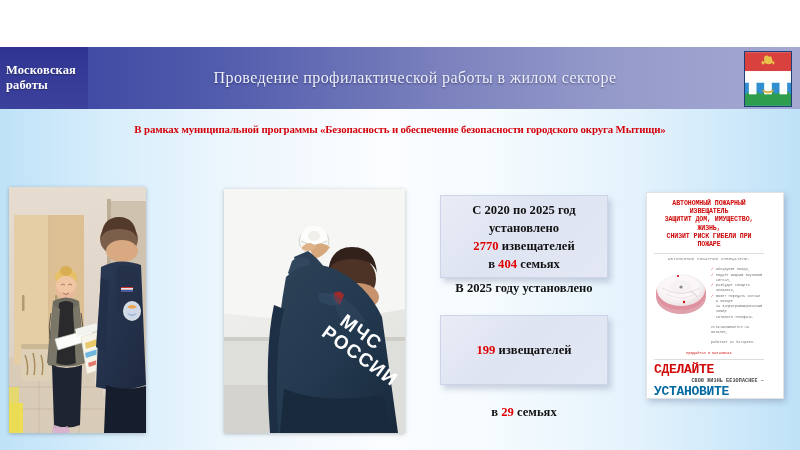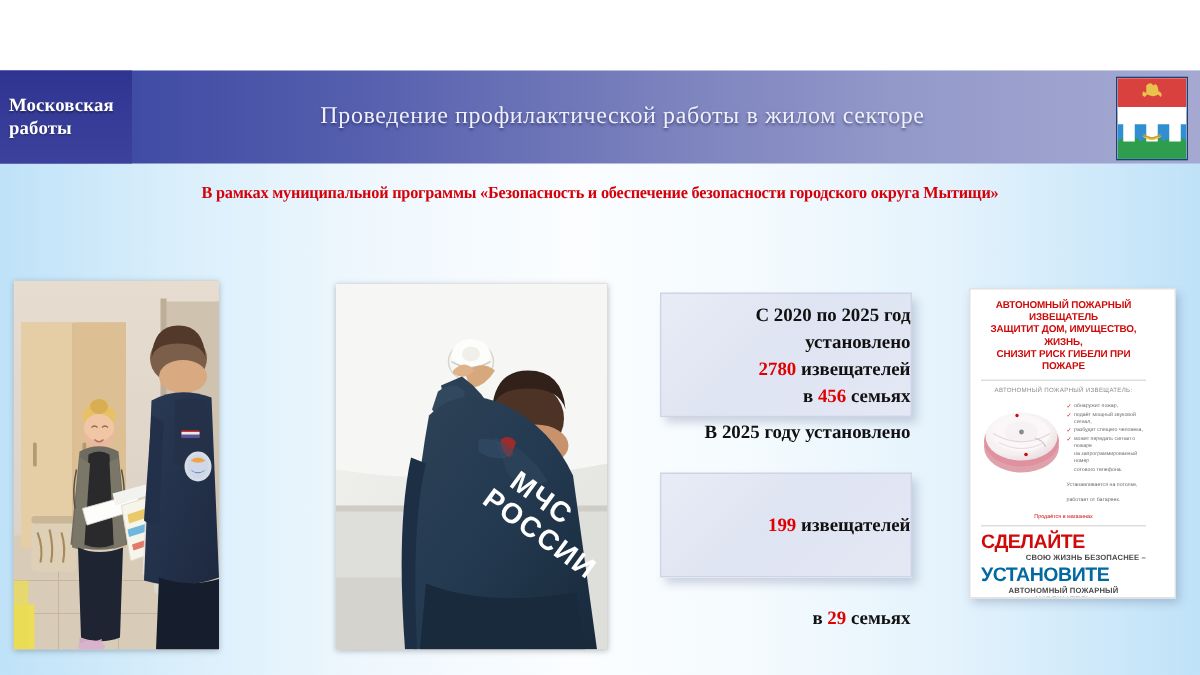--- a/index.html
+++ b/index.html
@@ -70,36 +70,36 @@
   .photo-mid   { left:224px;top:142px; width:181px; height:244px; }
   .photo svg { display:block; width:100%; height:100%; }
 
   
   .infobox {
     position:absolute;
     background:linear-gradient(135deg,#e9ecf6 0%,#dfe4f2 45%,#e4e8f5 100%);
     border:1px solid #cdd4e8;
     box-shadow:3px 4px 6px rgba(90,100,140,.28);
     display:flex; flex-direction:column; justify-content:center;
-    align-items:flex-end; text-align:center;
+    align-items:center; text-align:center;
     color:#111111; font-weight:bold; font-size:12.6px;
     line-height:18px; font-family:"Liberation Serif", serif;
   }
   .box-a { left:440px; top:148px; width:168px; height:83px; }
   .box-b { left:440px; top:268px; width:168px; height:70px;gap:44px; }
   .infobox .num { color:#e00000; }
 
   
   .poster {
     position:absolute; left:646px; top:145px; width:138px; height:207px;
     background:#ffffff;
     border:1px solid #e2e2e2;
     box-shadow:2px 3px 6px rgba(80,90,130,.30);
     padding:7px 19px 5px 7px;
-    font-family:Liberation Sans, sans-serif;
+    font-family:Liberation Mono, monospace;
     overflow:hidden;
   }
   .p-head {
     color:#cf0a0a; font-weight:bold; font-size:6.6px; line-height:8.2px;
     text-align:center; letter-spacing:-0.1px; text-transform:uppercase;
   }
   .p-rule { height:1px; background:#dddddd; margin:4px 0 3px 0; }
   .p-sub {
     color:#8d8d8d; font-size:4.1px; text-align:center;
     letter-spacing:.2px; text-transform:uppercase; margin-bottom:3px;
@@ -314,26 +314,26 @@
       </g>
       <path d="M95 104 q18 -2 24 10 q-12 6 -24 -2 z" fill="#35506b" opacity="0.5"></path>
       <path d="M60 200 q40 16 100 6 l6 38 H56 z" fill="#182a3c"></path>
     </svg>
   </div>
 
   <div class="infobox box-a">
     <div>С 2020 по 2025  год</div>
     <div>установлено</div>
     <div>
-      <span class="num">2780</span>
+      <span class="num">2770</span>
       <span>извещателей</span>
     </div>
     <div>
       <span>в</span>
-      <span class="num">456</span>
+      <span class="num">404</span>
       <span>семьях</span>
     </div>
   </div>
 
   <div class="infobox box-b">
     <div>В 2025 году установлено</div>
     <div>
       <span class="num">199</span>
       <span>извещателей</span>
     </div>

